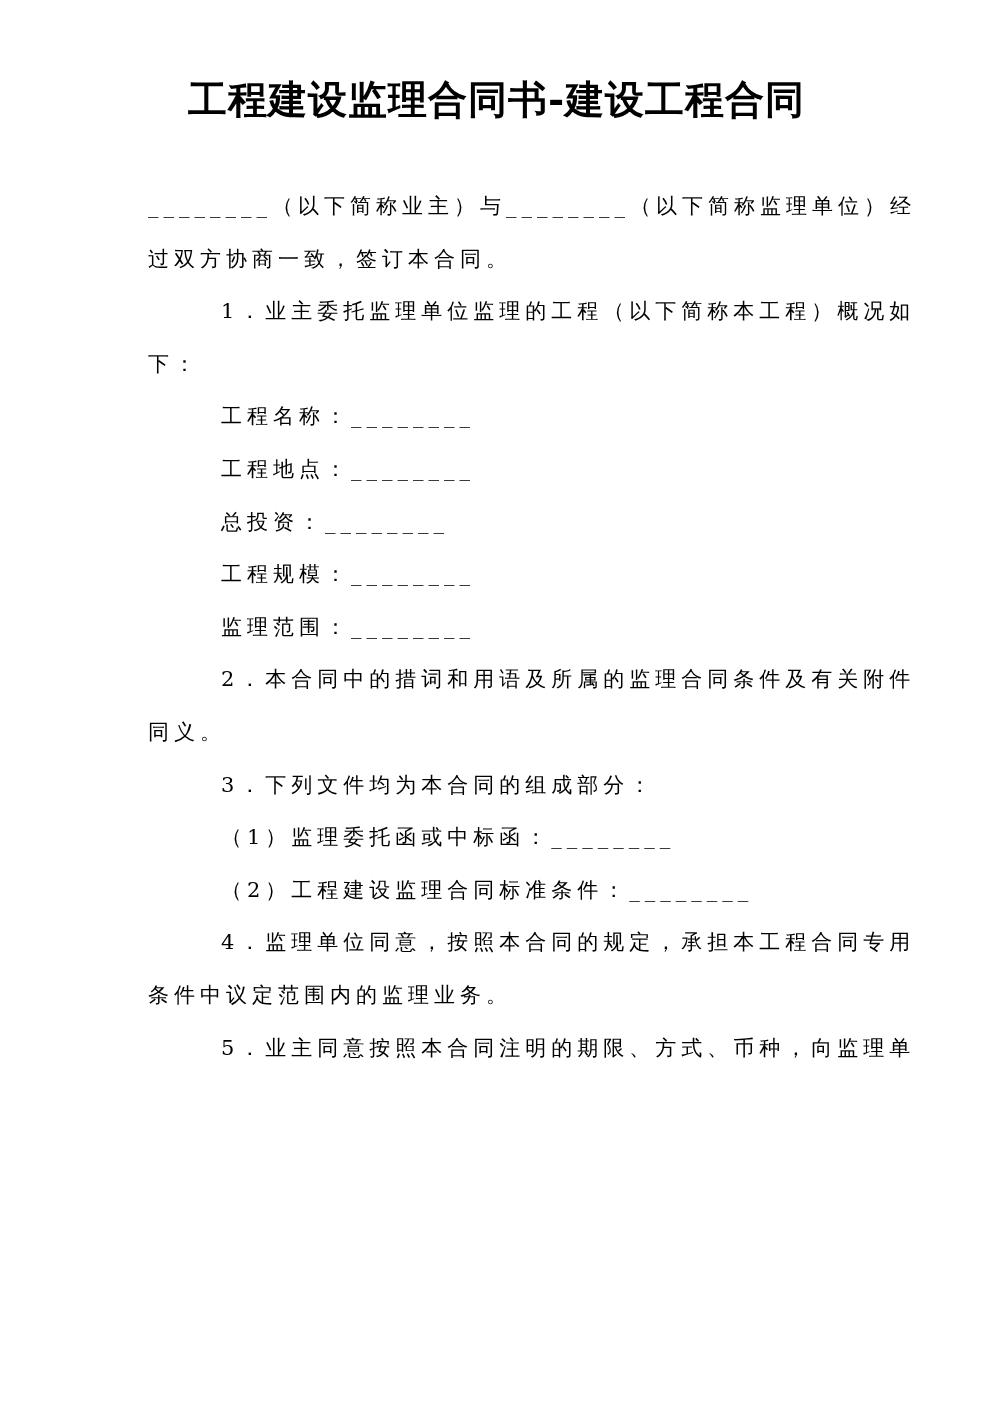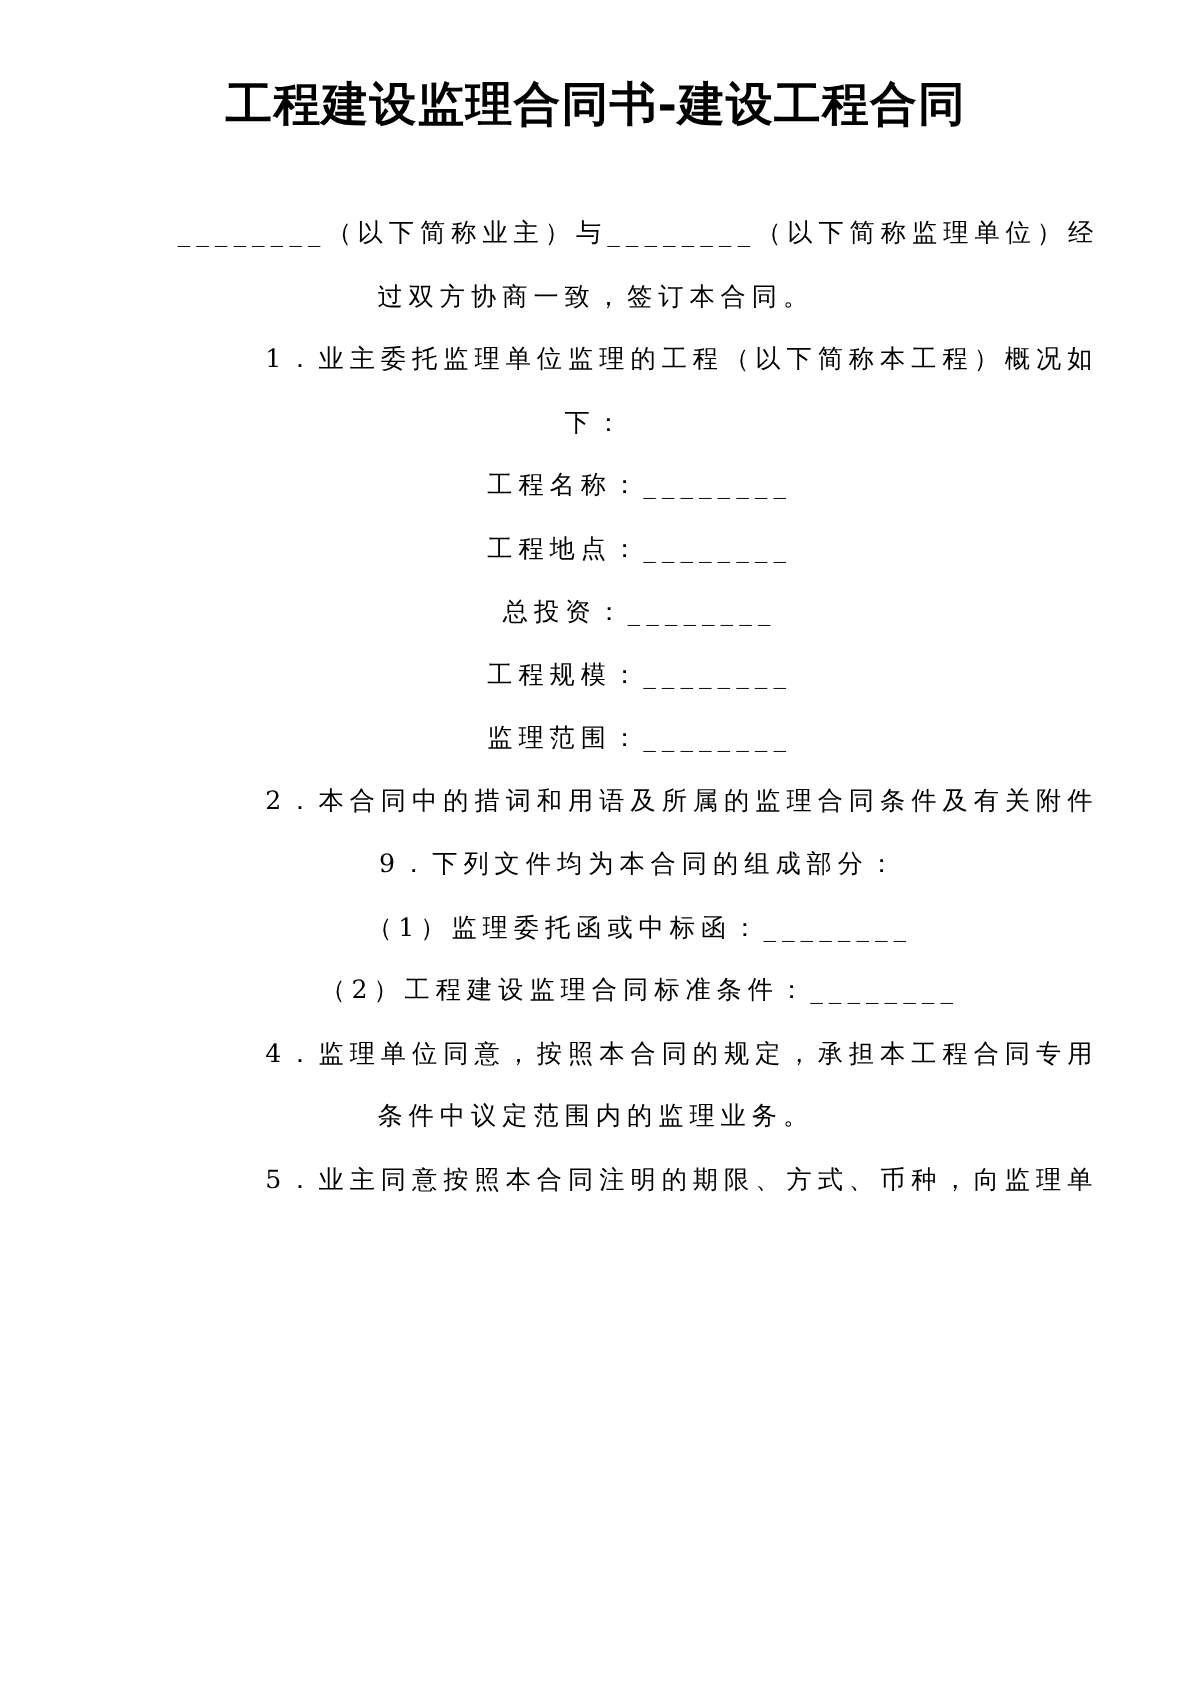--- a/index.html
+++ b/index.html
@@ -11,36 +11,35 @@
     position: relative;
     width: 993px;
     height: 1404px;
     background: #ffffff;
     color: #000000;
     font-family: "DejaVu Serif", "Liberation Serif", serif;
     overflow: hidden;
     box-sizing: border-box;
   }
   .title {
-    margin: 0;
+    margin: 12px;
     padding-top: 46px;
     height: 82px;
     line-height: 82px;
     text-align: center;
     font-size: 39px;
     font-weight: bold;
     letter-spacing: 1px;
     white-space: nowrap;
   }
   .doc-body {
     margin: 40px 148px 0 148px;
     font-size: 21px;
     line-height: 52.6px;
     letter-spacing: 5px;
-    text-align: center;
   }
   .para {
     margin: 0;
     padding: 0;
   }
   .line {
     height: 52.6px;
     white-space: nowrap;
   }
   .indent {
@@ -81,24 +80,25 @@
     <div class="para">
       <div class="line indent">工程规模：________</div>
     </div>
 
     <div class="para">
       <div class="line indent">监理范围：________</div>
     </div>
 
     <div class="para">
       <div class="line indent">2．本合同中的措词和用语及所属的监理合同条件及有关附件</div>
+      <div class="line">同义。</div>
     </div>
 
     <div class="para">
-      <div class="line indent">9．下列文件均为本合同的组成部分：</div>
+      <div class="line indent">3．下列文件均为本合同的组成部分：</div>
     </div>
 
     <div class="para">
       <div class="line indent">（1）监理委托函或中标函：________</div>
     </div>
 
     <div class="para">
       <div class="line indent">（2）工程建设监理合同标准条件：________</div>
     </div>
 

